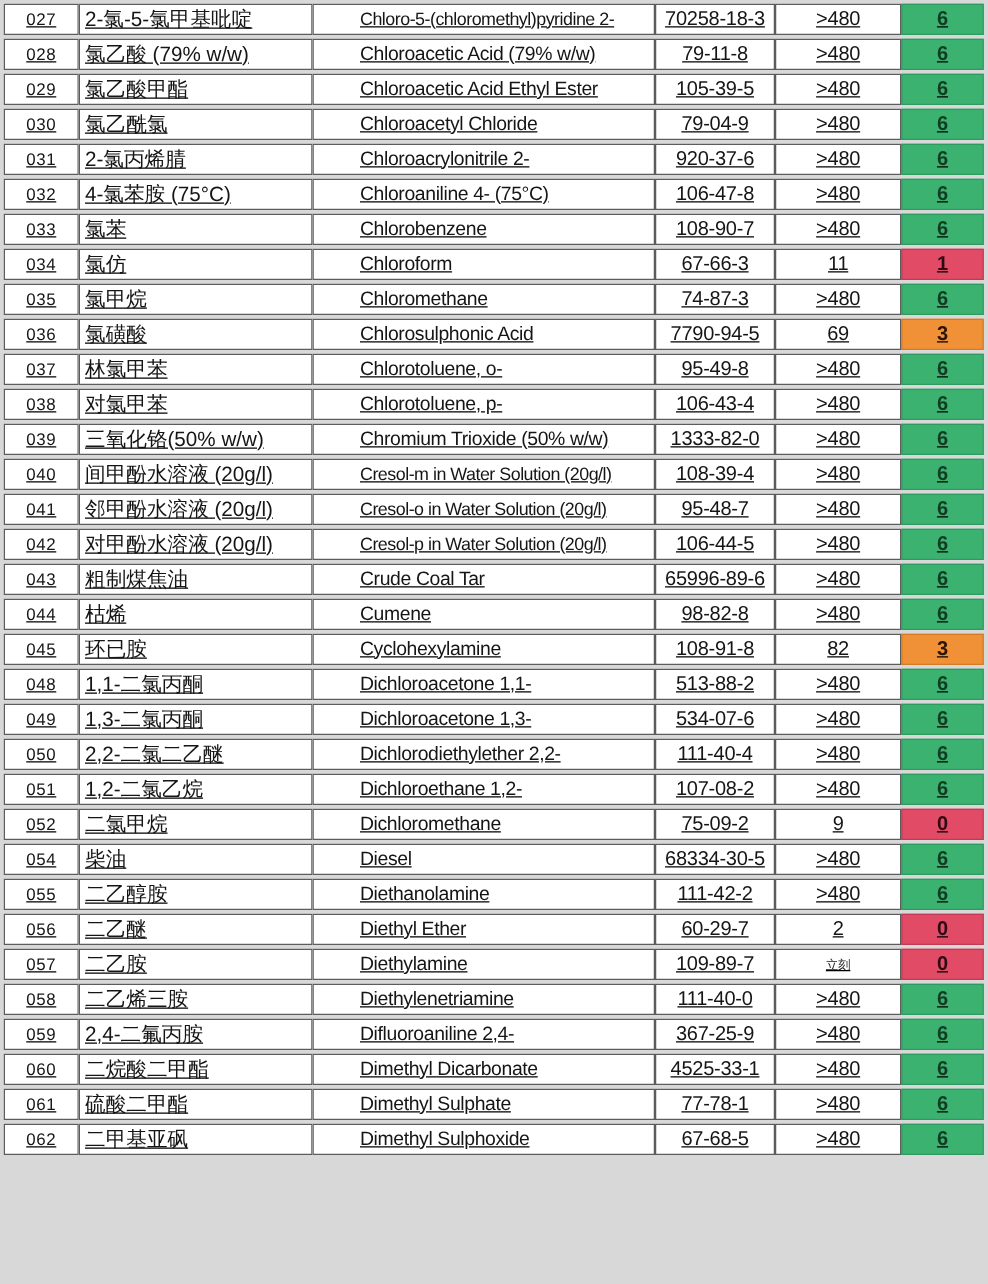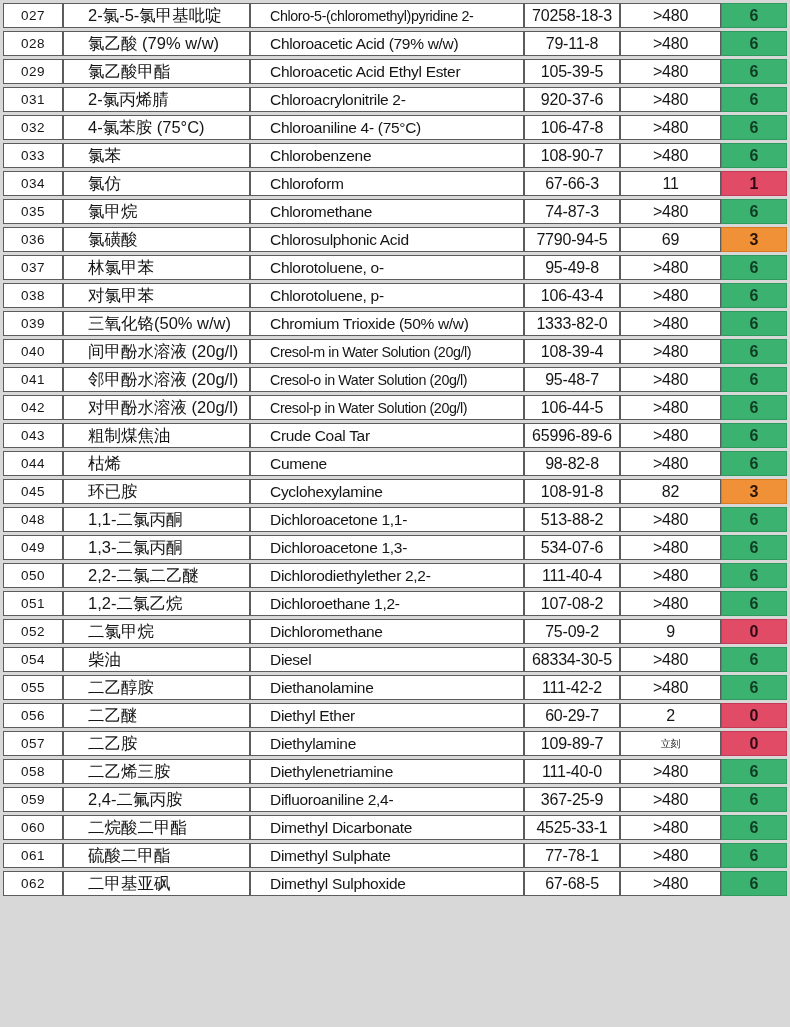--- a/index.html
+++ b/index.html
@@ -8,20 +8,21 @@
     width: 790px;
     height: 1027px;
     background: var(--page-bg, #d8d8d8);
     font-family: "Liberation Sans", "DejaVu Sans", sans-serif;
     overflow: hidden;
   }
   .page {
     position: relative;
     width: 790px;
     height: 774px;
+    text-decoration: underline;
   }
   table.chem {
     border-collapse: separate;
     border-spacing: 0 3px;
     margin-left: 3px;
     margin-top: 0;
     table-layout: fixed;
     width: 784px;
   }
   col.c-no     { width: 60px; }
@@ -42,26 +43,26 @@
     overflow: hidden;
     color: #151515;
   }
   td.c-no {
     text-align: center;
     font-size: 13.5px;
     letter-spacing: 0.5px;
   }
   td.c-cn {
     text-align: left;
-    padding-left: 24px;
+    padding-left: 4px;
     font-size: 16.5px;
   }
   td.c-en {
     text-align: left;
-    padding-left: 19px;
+    padding-left: 37px;
     font-size: 15.5px;
     letter-spacing: -0.3px;
   }
   td.c-en.condensed      { font-size: 14.3px; letter-spacing: -0.4px; }
   td.c-en.very-condensed { font-size: 12.8px; letter-spacing: -0.4px; }
   td.c-cas, td.c-time {
     text-align: center;
     font-size: 16px;
     letter-spacing: -0.2px;
   }
@@ -119,20 +120,28 @@
   </tr>
         <tr class="row">
     <td class="c-no">029</td>
     <td class="c-cn">氯乙酸甲酯</td>
     <td class="c-en">Chloroacetic Acid Ethyl Ester</td>
     <td class="c-cas">105-39-5</td>
     <td class="c-time">&gt;480</td>
     <td class="c-rating rating-green">6</td>
   </tr>
         <tr class="row">
+    <td class="c-no">030</td>
+    <td class="c-cn">氯乙酰氯</td>
+    <td class="c-en">Chloroacetyl Chloride</td>
+    <td class="c-cas">79-04-9</td>
+    <td class="c-time">&gt;480</td>
+    <td class="c-rating rating-green">6</td>
+  </tr>
+        <tr class="row">
     <td class="c-no">031</td>
     <td class="c-cn">2-氯丙烯腈</td>
     <td class="c-en">Chloroacrylonitrile 2-</td>
     <td class="c-cas">920-37-6</td>
     <td class="c-time">&gt;480</td>
     <td class="c-rating rating-green">6</td>
   </tr>
         <tr class="row">
     <td class="c-no">032</td>
     <td class="c-cn">4-氯苯胺 (75°C)</td>

